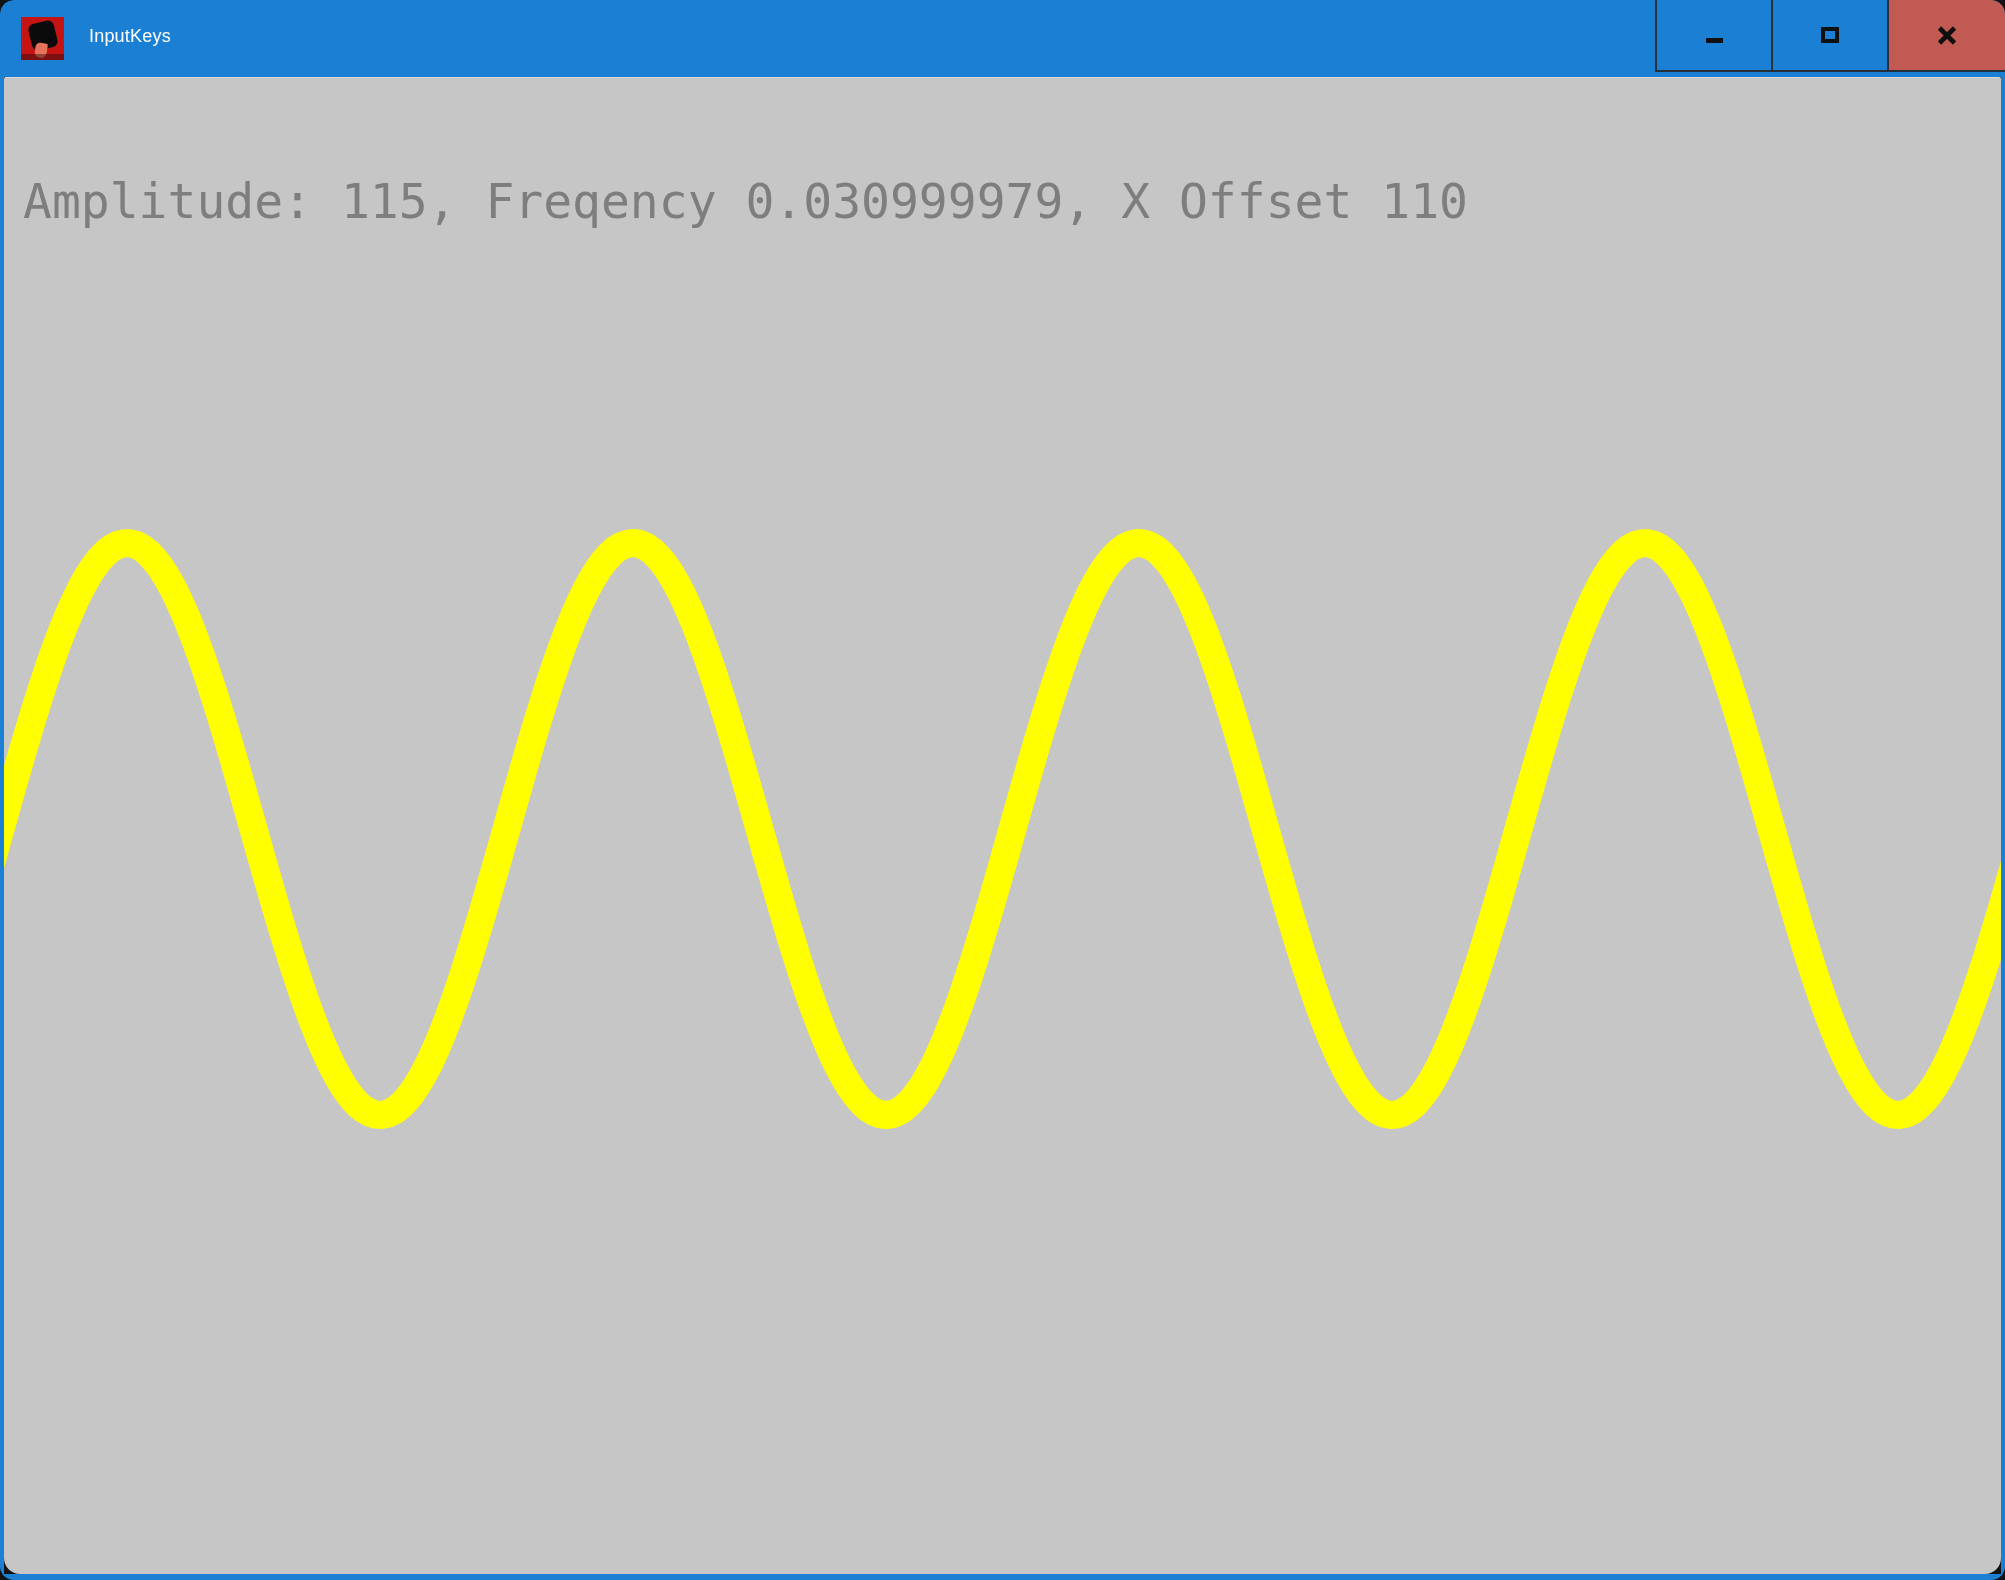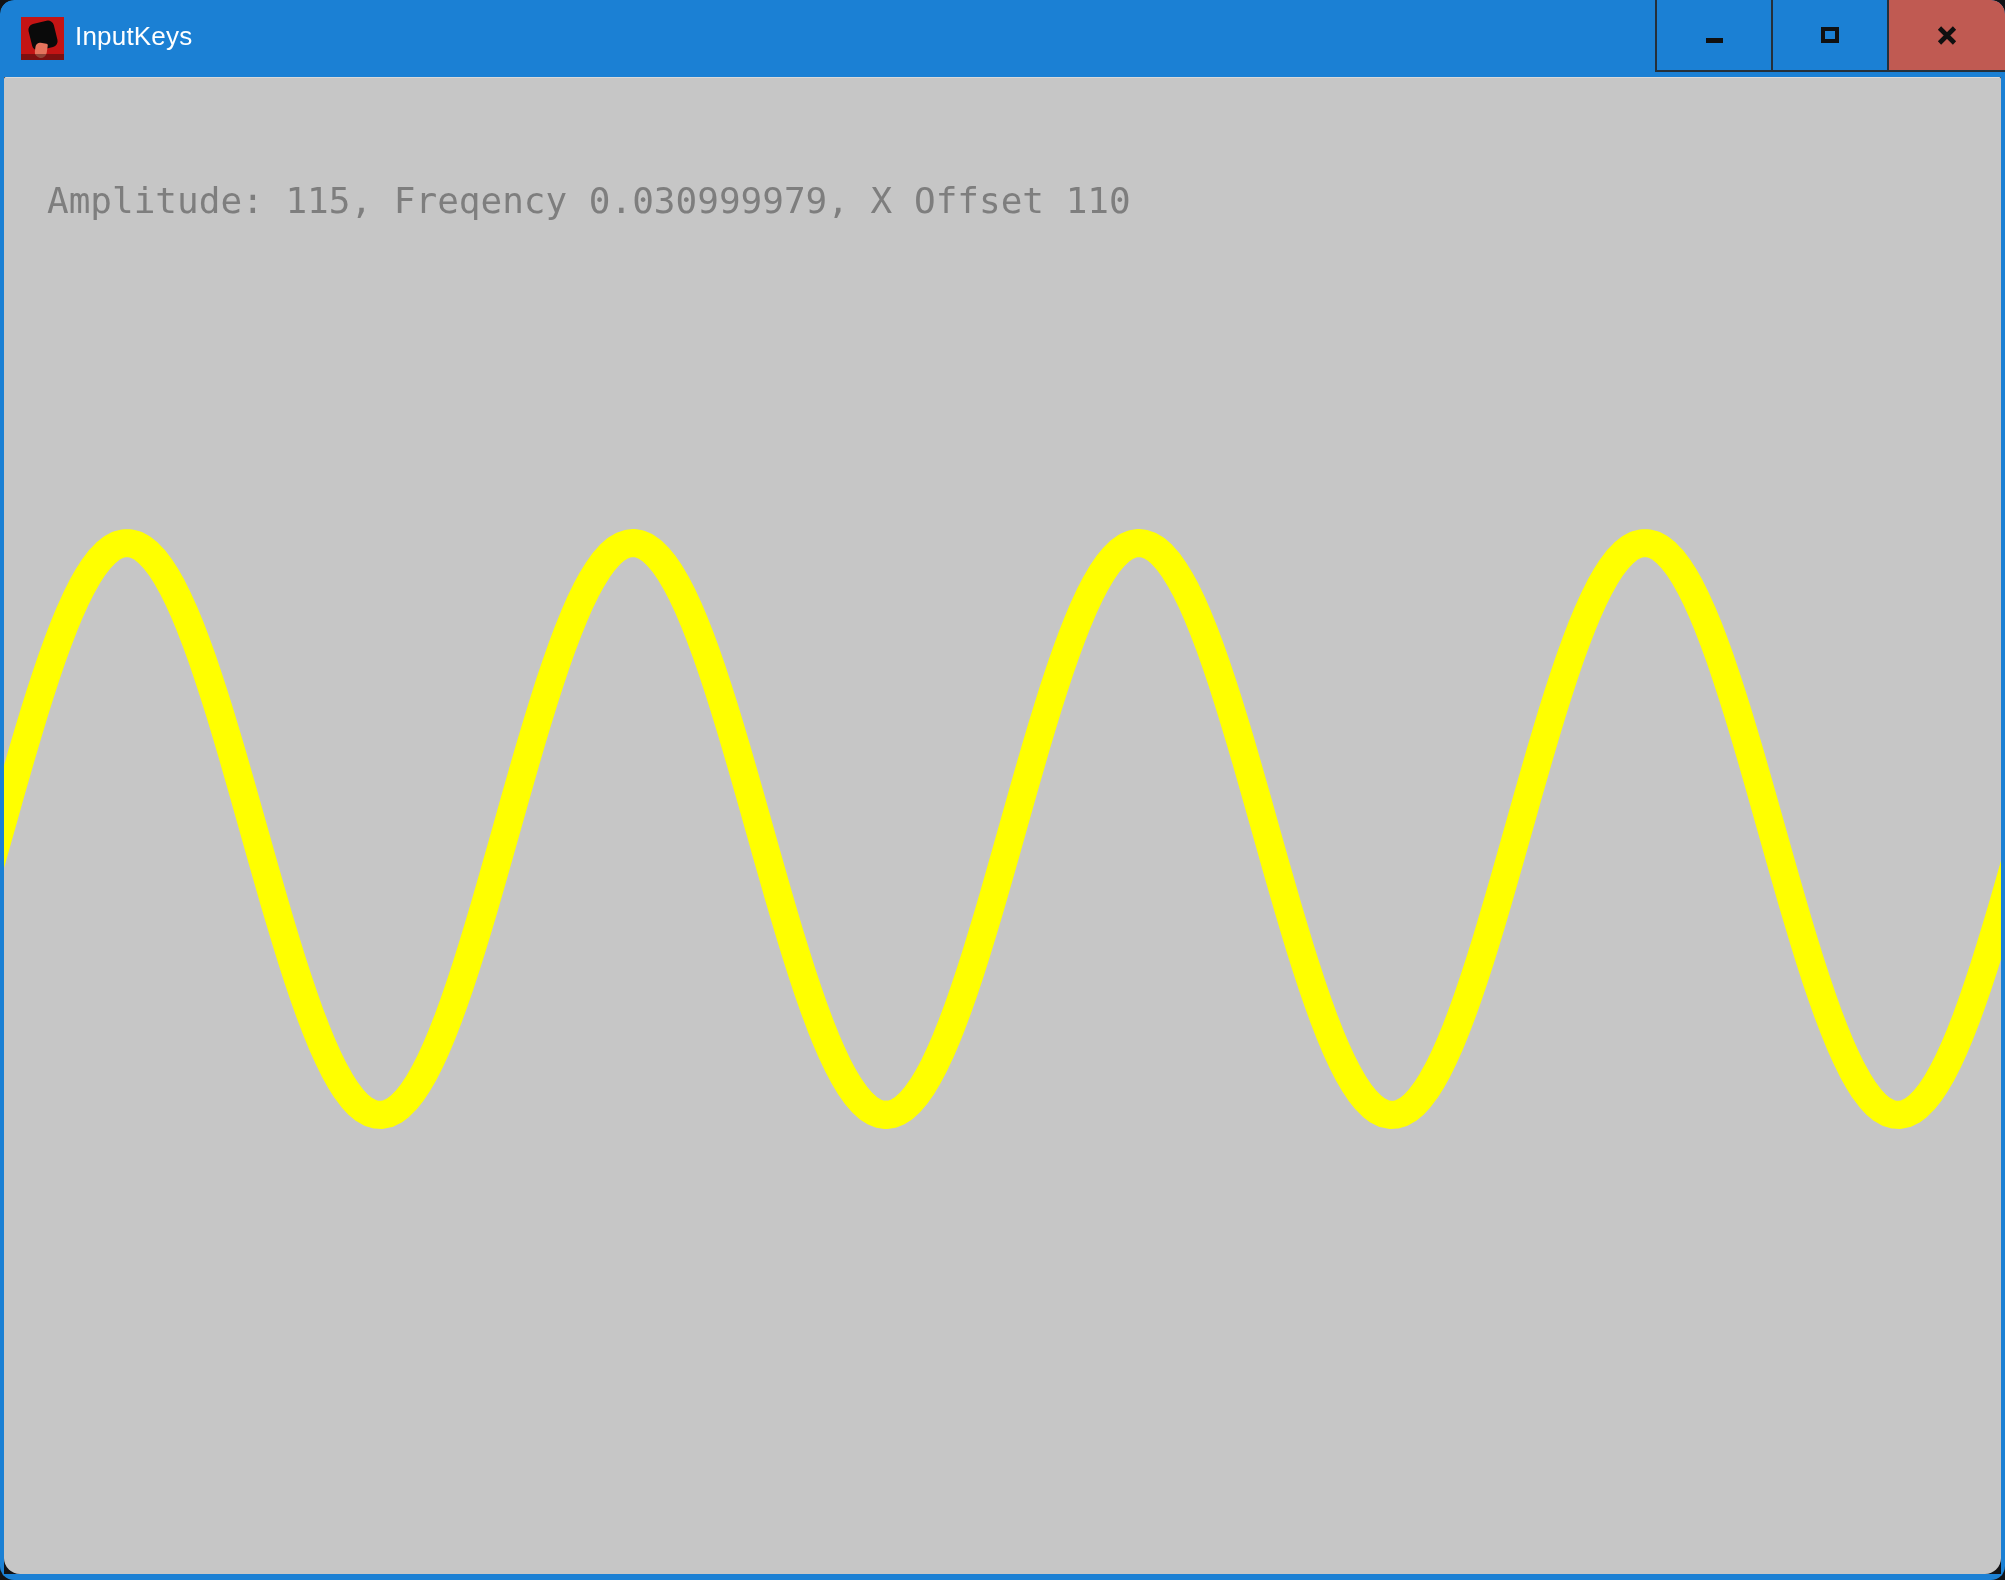--- a/index.html
+++ b/index.html
@@ -33,21 +33,21 @@
   }
   .app-icon .tail{
     position:absolute;left:14px;top:26px;width:12px;height:15px;
     background:#e5735c;border-radius:6px 2px 8px 8px;transform:rotate(8deg);
   }
   .app-icon .shade{
     position:absolute;left:0;bottom:0;width:43px;height:6px;
     background:rgba(40,10,10,.45);
   }
   .window-title{
-    color:#ffffff;font-size:26px;margin-left:11px;letter-spacing:.2px;
+    color:#ffffff;font-size:18px;margin-left:25px;letter-spacing:.2px;
     white-space:nowrap;
   }
   .winbuttons{
     position:absolute;top:0;right:0;height:74px;display:flex;
   }
   .winbtn{
     width:116px;height:72px;display:flex;align-items:center;justify-content:center;
     border-left:2px solid #25303a;border-bottom:2px solid #25303a;
     box-sizing:border-box;background:transparent;cursor:default;
   }
@@ -65,23 +65,23 @@
   }
   .edge-left,.edge-right{
     position:absolute;top:77px;bottom:0;width:4px;background:var(--titlebar,#1b80d4);
   }
   .edge-left{left:0;} .edge-right{right:0;}
   .edge-bottom{
     position:absolute;left:0;right:0;bottom:0;height:6px;
     background:var(--titlebar,#1b80d4);border-radius:0 0 10px 10px;
   }
   .status-text{
-    position:absolute;left:43px;top:103px;
+    position:absolute;left:19px;top:103px;
     font-family:"DejaVu Sans Mono","Liberation Mono",monospace;
-    font-size:36px;line-height:40px;
+    font-size:48px;line-height:40px;
     color:var(--text,#7e7e7e);
     white-space:pre;
   }
   .wave-svg{position:absolute;left:0;top:0;width:1997px;height:1497px;}
 </style>
 </head>
 <body>
 
 <div class="window">
 

